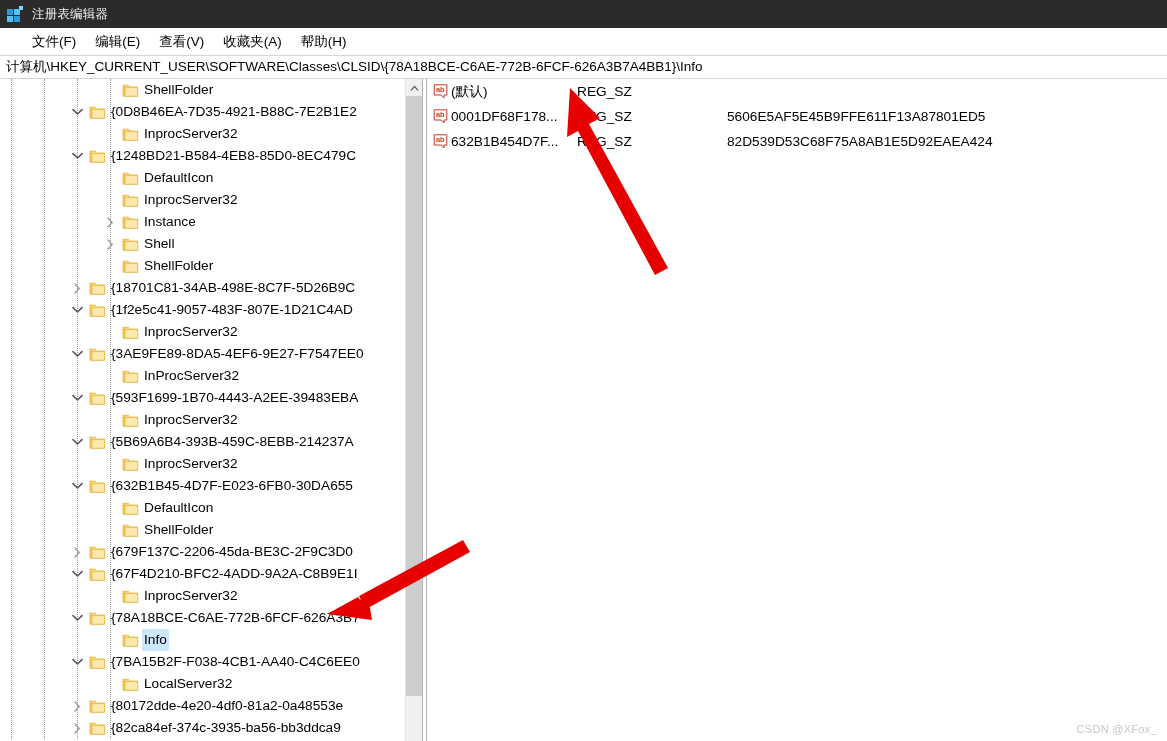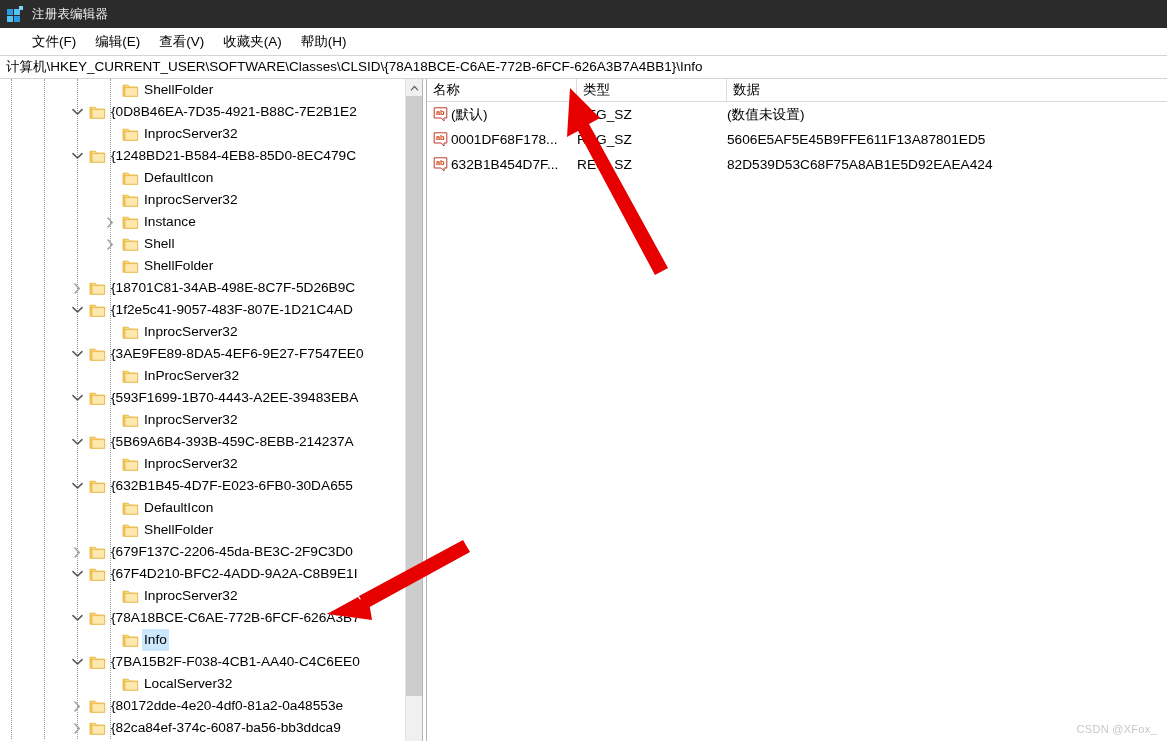--- a/index.html
+++ b/index.html
@@ -653,61 +653,49 @@
               </svg>
             </div>
             <div class="folder" style="left: 89px;">
               <svg width="17" height="15" viewBox="0 0 17 15">
                 <path d="M1 2.2 L6.3 2.2 L7.7 4.0 L15.6 4.0 L15.6 13.2 L1 13.2 Z" fill="#fcd97a" stroke="#e3b33c" stroke-width="0.8"></path>
                 <path d="M3.0 4.6 L15.6 4.6 L15.6 13.2 L3.0 13.2 Z" fill="#fde9b0" stroke="#e3b33c" stroke-width="0.7"></path>
                 <path d="M1 2.2 L3.0 2.2 L3.0 13.2 L1 13.2 Z" fill="#f4c council" fill-opacity="0"></path>
                 <path d="M1.0 2.2 L2.8 2.2 L2.8 13.2 L1.0 13.2 Z" fill="#f0be4e"></path>
               </svg>
             </div>
-            <div class="tlabel" style="left: 109px;">{82ca84ef-374c-6087-ba56-bb3ddca9</div>
+            <div class="tlabel" style="left: 109px;">{82ca84ef-374c-3935-ba56-bb3ddca9</div>
           </div>
         </div>
 
       <div class="tree-vscroll">
         <div class="sb-btn">
           <svg width="9" height="6" viewBox="0 0 9 6">
               <path d="M4.5 0.6 L8.4 5 L7.6 5.7 L4.5 2.2 L1.4 5.7 L0.6 5 Z" fill="#555"></path>
             </svg>
         </div>
         <div class="sb-thumb" style="top:17px;height:600px;"></div>
       </div>
     </div>
 
     <div class="splitter"></div>
 
     <div class="listpane">
-      <div class="lv-header" id="lv-header">
-          <div class="lv-col c-name">
-            <span>名称</span>
-          </div>
-          <div class="lv-col c-type">
-            <span>类型</span>
-          </div>
-          <div class="lv-col c-data">
-            <span>数据</span>
-          </div>
-        </div>
       <div id="lv-body">
           <div class="lv-row">
             <div class="lv-cell c-name">
               <span class="ab-icon">
                 <svg width="15" height="15" viewBox="0 0 15 15">
                   <path d="M1.2 0.8 L13.8 0.8 L13.8 11.0 L11.0 11.0 L11.0 14.0 L8.2 11.0 L1.2 11.0 Z" fill="#ffffff" stroke="#c0392b" stroke-width="1.0"></path>
                   <text x="7.3" y="8.4" font-family="Liberation Sans, sans-serif" font-size="7.4" font-weight="bold" fill="#d0400f" text-anchor="middle">ab</text>
                 </svg>
               </span>
               <span>(默认)</span>
             </div>
             <div class="lv-cell c-type">REG_SZ</div>
-            <div class="lv-cell c-data">(数值未设置)</div>
           </div>
           <div class="lv-row">
             <div class="lv-cell c-name">
               <span class="ab-icon">
                 <svg width="15" height="15" viewBox="0 0 15 15">
                   <path d="M1.2 0.8 L13.8 0.8 L13.8 11.0 L11.0 11.0 L11.0 14.0 L8.2 11.0 L1.2 11.0 Z" fill="#ffffff" stroke="#c0392b" stroke-width="1.0"></path>
                   <text x="7.3" y="8.4" font-family="Liberation Sans, sans-serif" font-size="7.4" font-weight="bold" fill="#d0400f" text-anchor="middle">ab</text>
                 </svg>
               </span>
               <span>0001DF68F178...</span>

